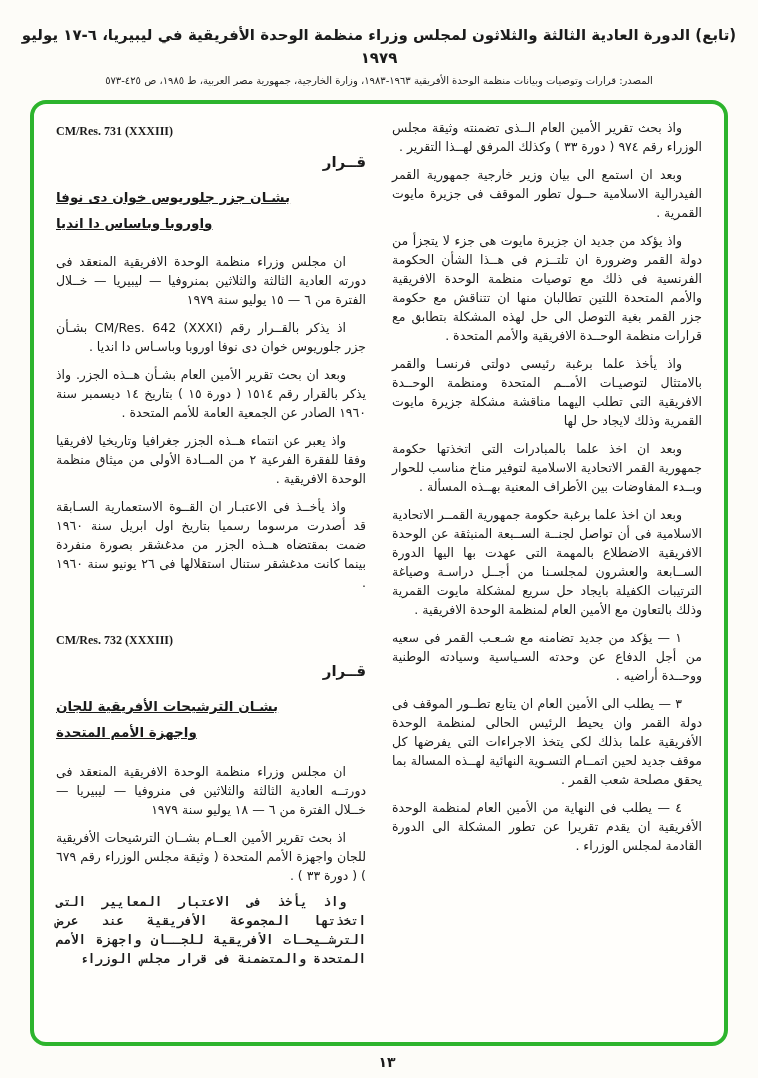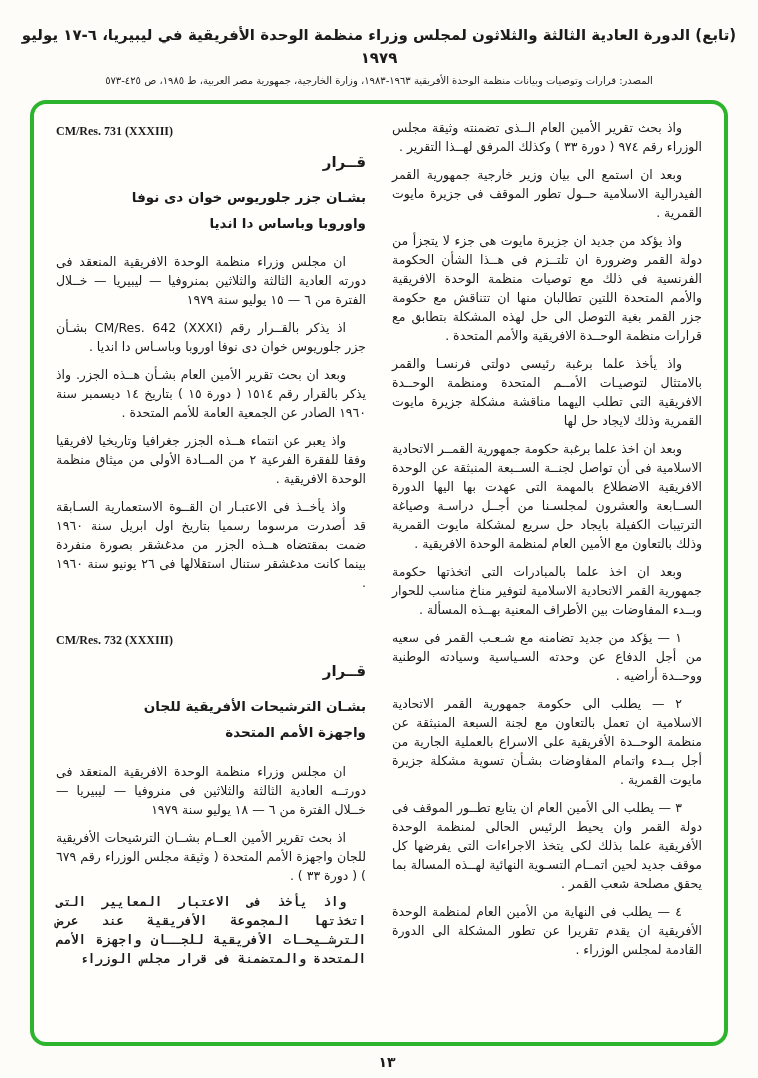--- a/index.html
+++ b/index.html
@@ -85,26 +85,27 @@
     margin: 6px 0 14px 0;
   }
   .qarar {
     text-align: right;
     font-weight: bold;
     font-size: 15px;
     letter-spacing: 2px;
     margin: 4px 0 14px 0;
   }
   .subtitle {
-    text-align: right;
+    text-align: left;
     font-weight: bold;
     font-size: 13.5px;
     line-height: 1.9;
     margin: 0 0 16px 0;
     white-space: pre-line;
+    text-decoration: underline;
   }
   .spacer {
     height: 26px;
   }
   .page-footer {
     position: absolute;
     bottom: 8px;
     left: 16px;
     right: 0;
     text-align: center;
@@ -121,24 +122,23 @@
   <div class="header-line2">المصدر: قرارات وتوصيات وبيانات منظمة الوحدة الأفريقية ١٩٦٣-١٩٨٣، وزارة الخارجية، جمهورية مصر العربية، ط ١٩٨٥، ص ٤٢٥-٥٧٣</div>
 </div>
 
 <div class="content-frame" id="green-frame" style="border-color: rgb(45, 180, 45);">
   <div class="columns">
     <div class="column" id="col-right">
         <div class="blk para">واذ بحث تقرير الأمين العام الــذى تضمنته وثيقة مجلس الوزراء رقم ٩٧٤ ( دورة ٣٣ ) وكذلك المرفق لهــذا التقرير .</div>
         <div class="blk para">وبعد ان استمع الى بيان وزير خارجية جمهورية القمر الفيدرالية الاسلامية حــول تطور الموقف فى جزيرة مايوت القمرية .</div>
         <div class="blk para">واذ يؤكد من جديد ان جزيرة مايوت هى جزء لا يتجزأ من دولة القمر وضرورة ان تلتــزم فى هــذا الشأن الحكومة الفرنسية فى ذلك مع توصيات منظمة الوحدة الافريقية والأمم المتحدة اللتين تطالبان منها ان تتناقش مع حكومة جزر القمر بغية التوصل الى حل لهذه المشكلة بتطابق مع قرارات منظمة الوحــدة الافريقية والأمم المتحدة .</div>
         <div class="blk para">واذ يأخذ علما برغبة رئيسى دولتى فرنسـا والقمر بالامتثال لتوصيـات الأمــم المتحدة ومنظمة الوحــدة الافريقية التى تطلب اليهما مناقشة مشكلة جزيرة مايوت القمرية وذلك لايجاد حل لها</div>
+        <div class="blk para">وبعد ان اخذ علما بالمبادرات التى اتخذتها حكومة جمهورية القمر الاتحادية الاسلامية لتوفير مناخ مناسب للحوار وبــدء المفاوضات بين الأطراف المعنية بهــذه المسألة .</div>
         <div class="blk para">وبعد ان اخذ علما برغبة حكومة جمهورية القمــر الاتحادية الاسلامية فى أن تواصل لجنــة الســبعة المنبثقة عن الوحدة الافريقية الاضطلاع بالمهمة التى عهدت بها اليها الدورة الســابعة والعشرون لمجلسـنا من أجــل دراسـة وصياغة الترتيبات الكفيلة بايجاد حل سريع لمشكلة مايوت القمرية وذلك بالتعاون مع الأمين العام لمنظمة الوحدة الافريقية .</div>
-        <div class="blk para">وبعد ان اخذ علما بالمبادرات التى اتخذتها حكومة جمهورية القمر الاتحادية الاسلامية لتوفير مناخ مناسب للحوار وبــدء المفاوضات بين الأطراف المعنية بهــذه المسألة .</div>
         <div class="blk para">١ — يؤكد من جديد تضامنه مع شـعـب القمر فى سعيه من أجل الدفاع عن وحدته السـياسية وسيادته الوطنية ووحــدة أراضيه .</div>
-        <div class="blk para">٢ — يطلب الى حكومة جمهورية القمر الاتحادية الاسلامية ان تعمل بالتعاون مع لجنة السبعة المنبثقة عن منظمة الوحــدة الأفريقية على الاسراع بالعملية الجارية من أجل بــدء واتمام المفاوضات بشـأن تسوية مشكلة جزيرة مايوت القمرية .</div>
         <div class="blk para">٣ — يطلب الى الأمين العام ان يتابع تطــور الموقف فى دولة القمر وان يحيط الرئيس الحالى لمنظمة الوحدة الأفريقية علما بذلك لكى يتخذ الاجراءات التى يفرضها كل موقف جديد لحين اتمــام التسـوية النهائية لهــذه المسالة بما يحقق مصلحة شعب القمر .</div>
         <div class="blk para">٤ — يطلب فى النهاية من الأمين العام لمنظمة الوحدة الأفريقية ان يقدم تقريرا عن تطور المشكلة الى الدورة القادمة لمجلس الوزراء .</div>
       </div>
     <div class="column" id="col-left">
         <div class="blk res">CM/Res. 731 (XXXIII)</div>
         <div class="blk qarar">قــرار</div>
         <div class="blk subtitle">بشـان جزر جلوريوس خوان دى نوفا
 واوروبا وباساس دا انديا</div>
         <div class="blk para">ان مجلس وزراء منظمة الوحدة الافريقية المنعقد فى دورته العادية الثالثة والثلاثين بمنروفيا — ليبيريا — خــلال الفترة من ٦ — ١٥ يوليو سنة ١٩٧٩</div>
         <div class="blk para">اذ يذكر بالقــرار رقم CM/Res. 642 (XXXI) بشـأن جزر جلوريوس خوان دى نوفا اوروبا وباسـاس دا انديا .</div>

